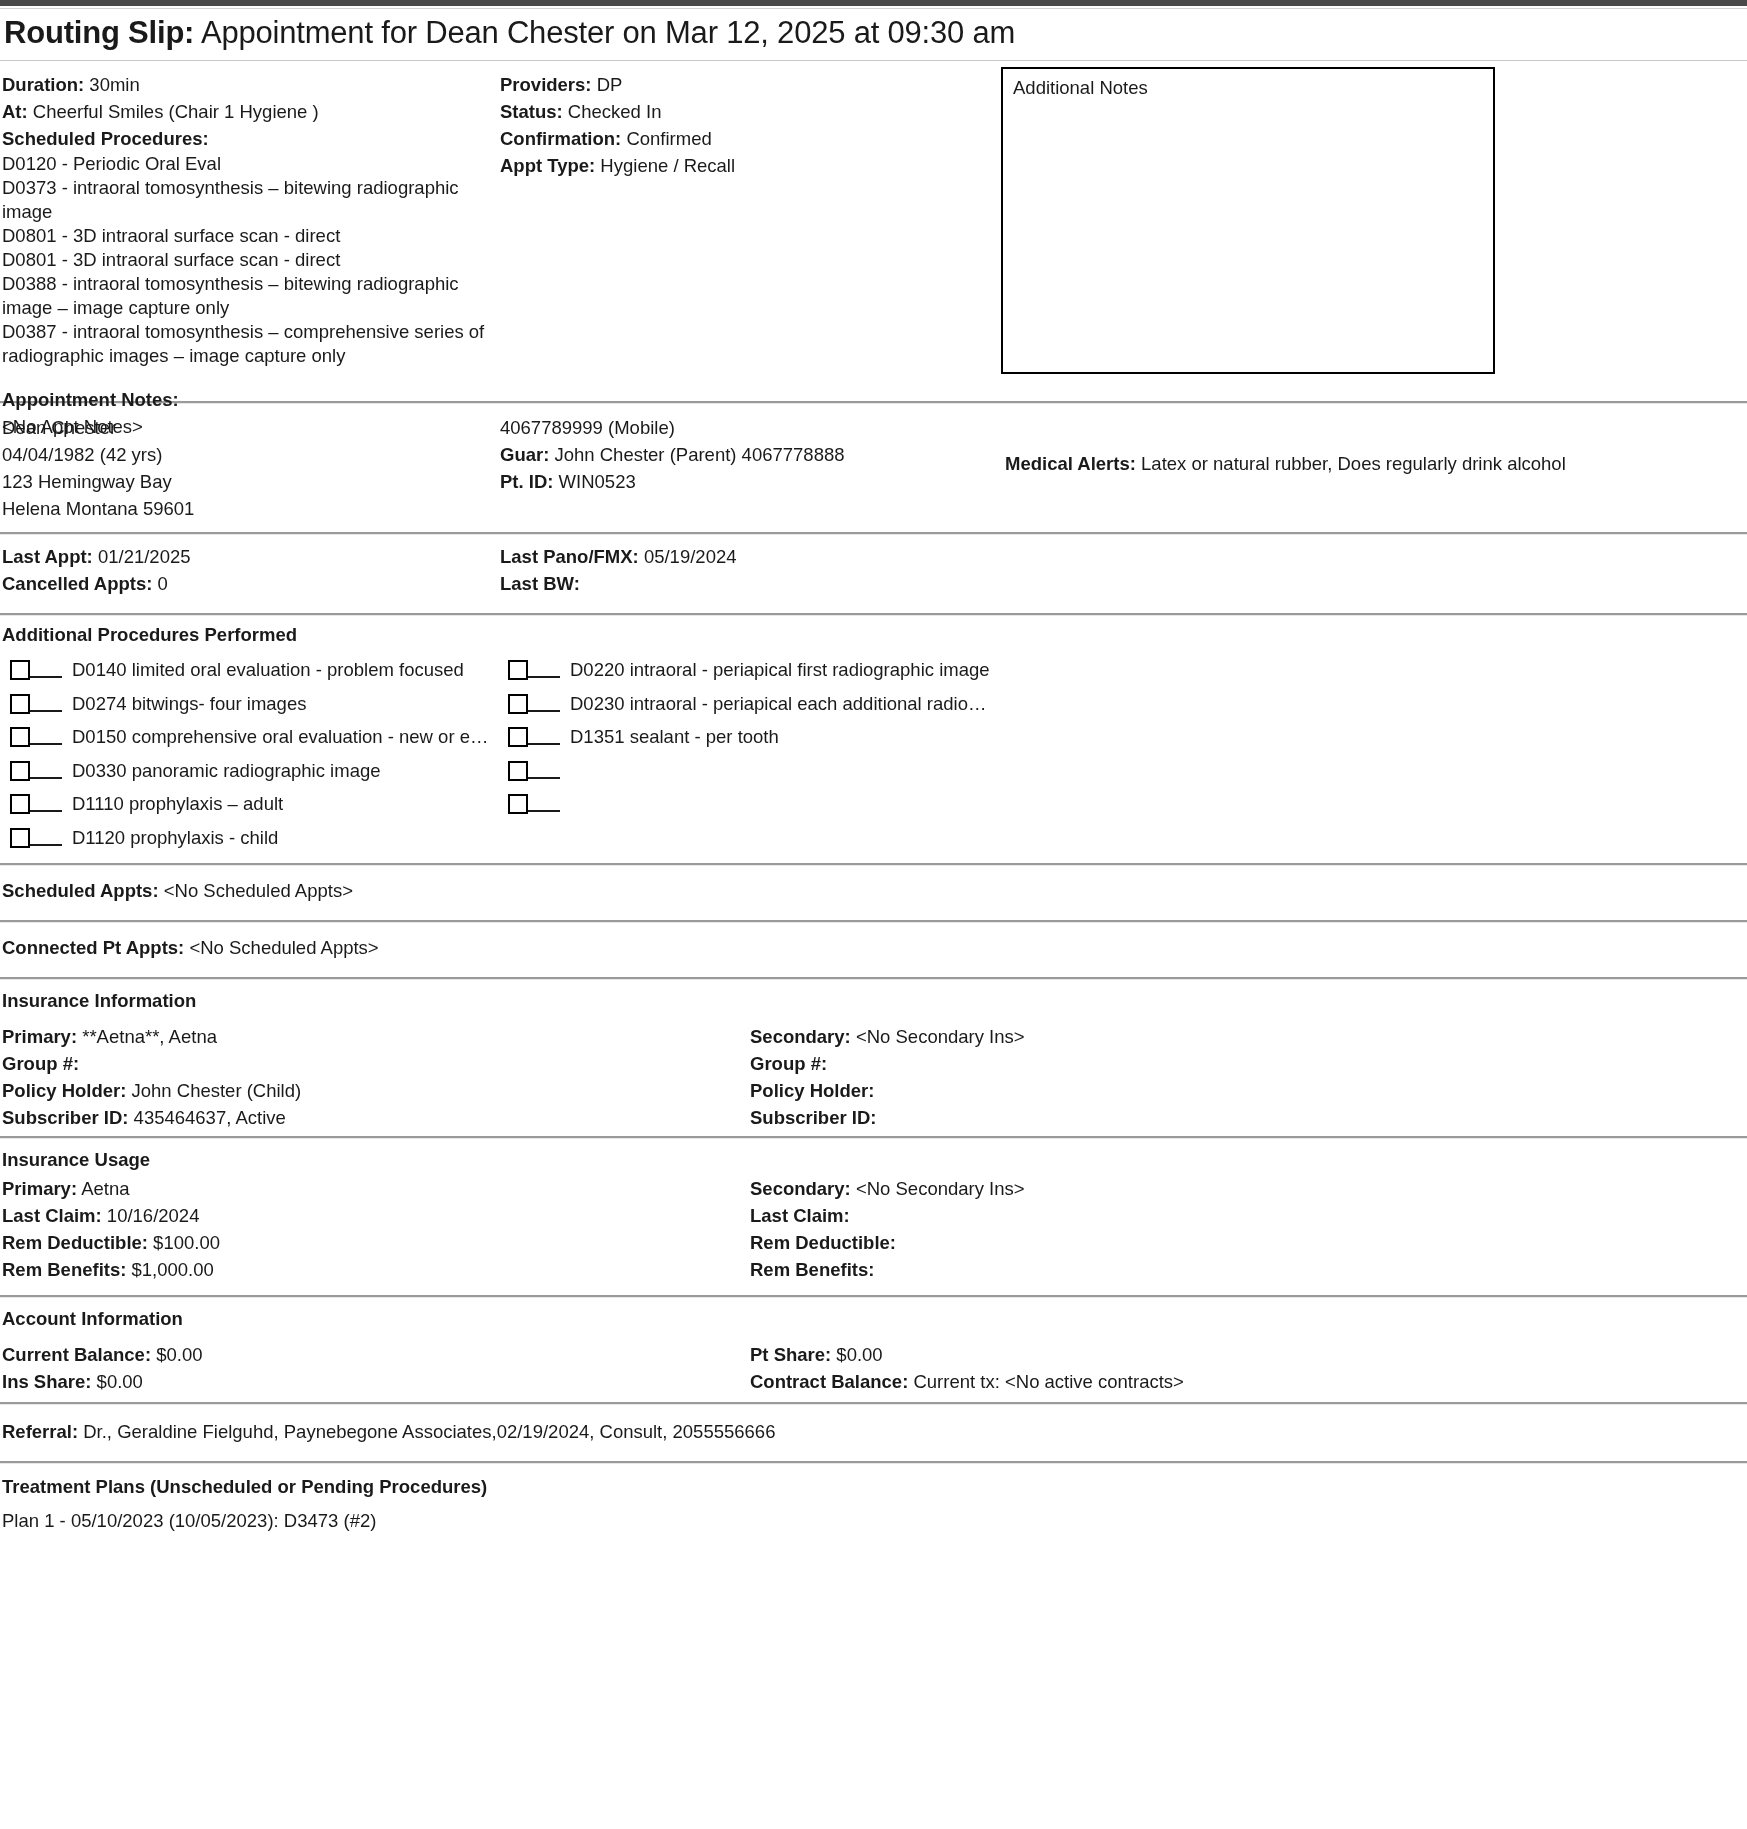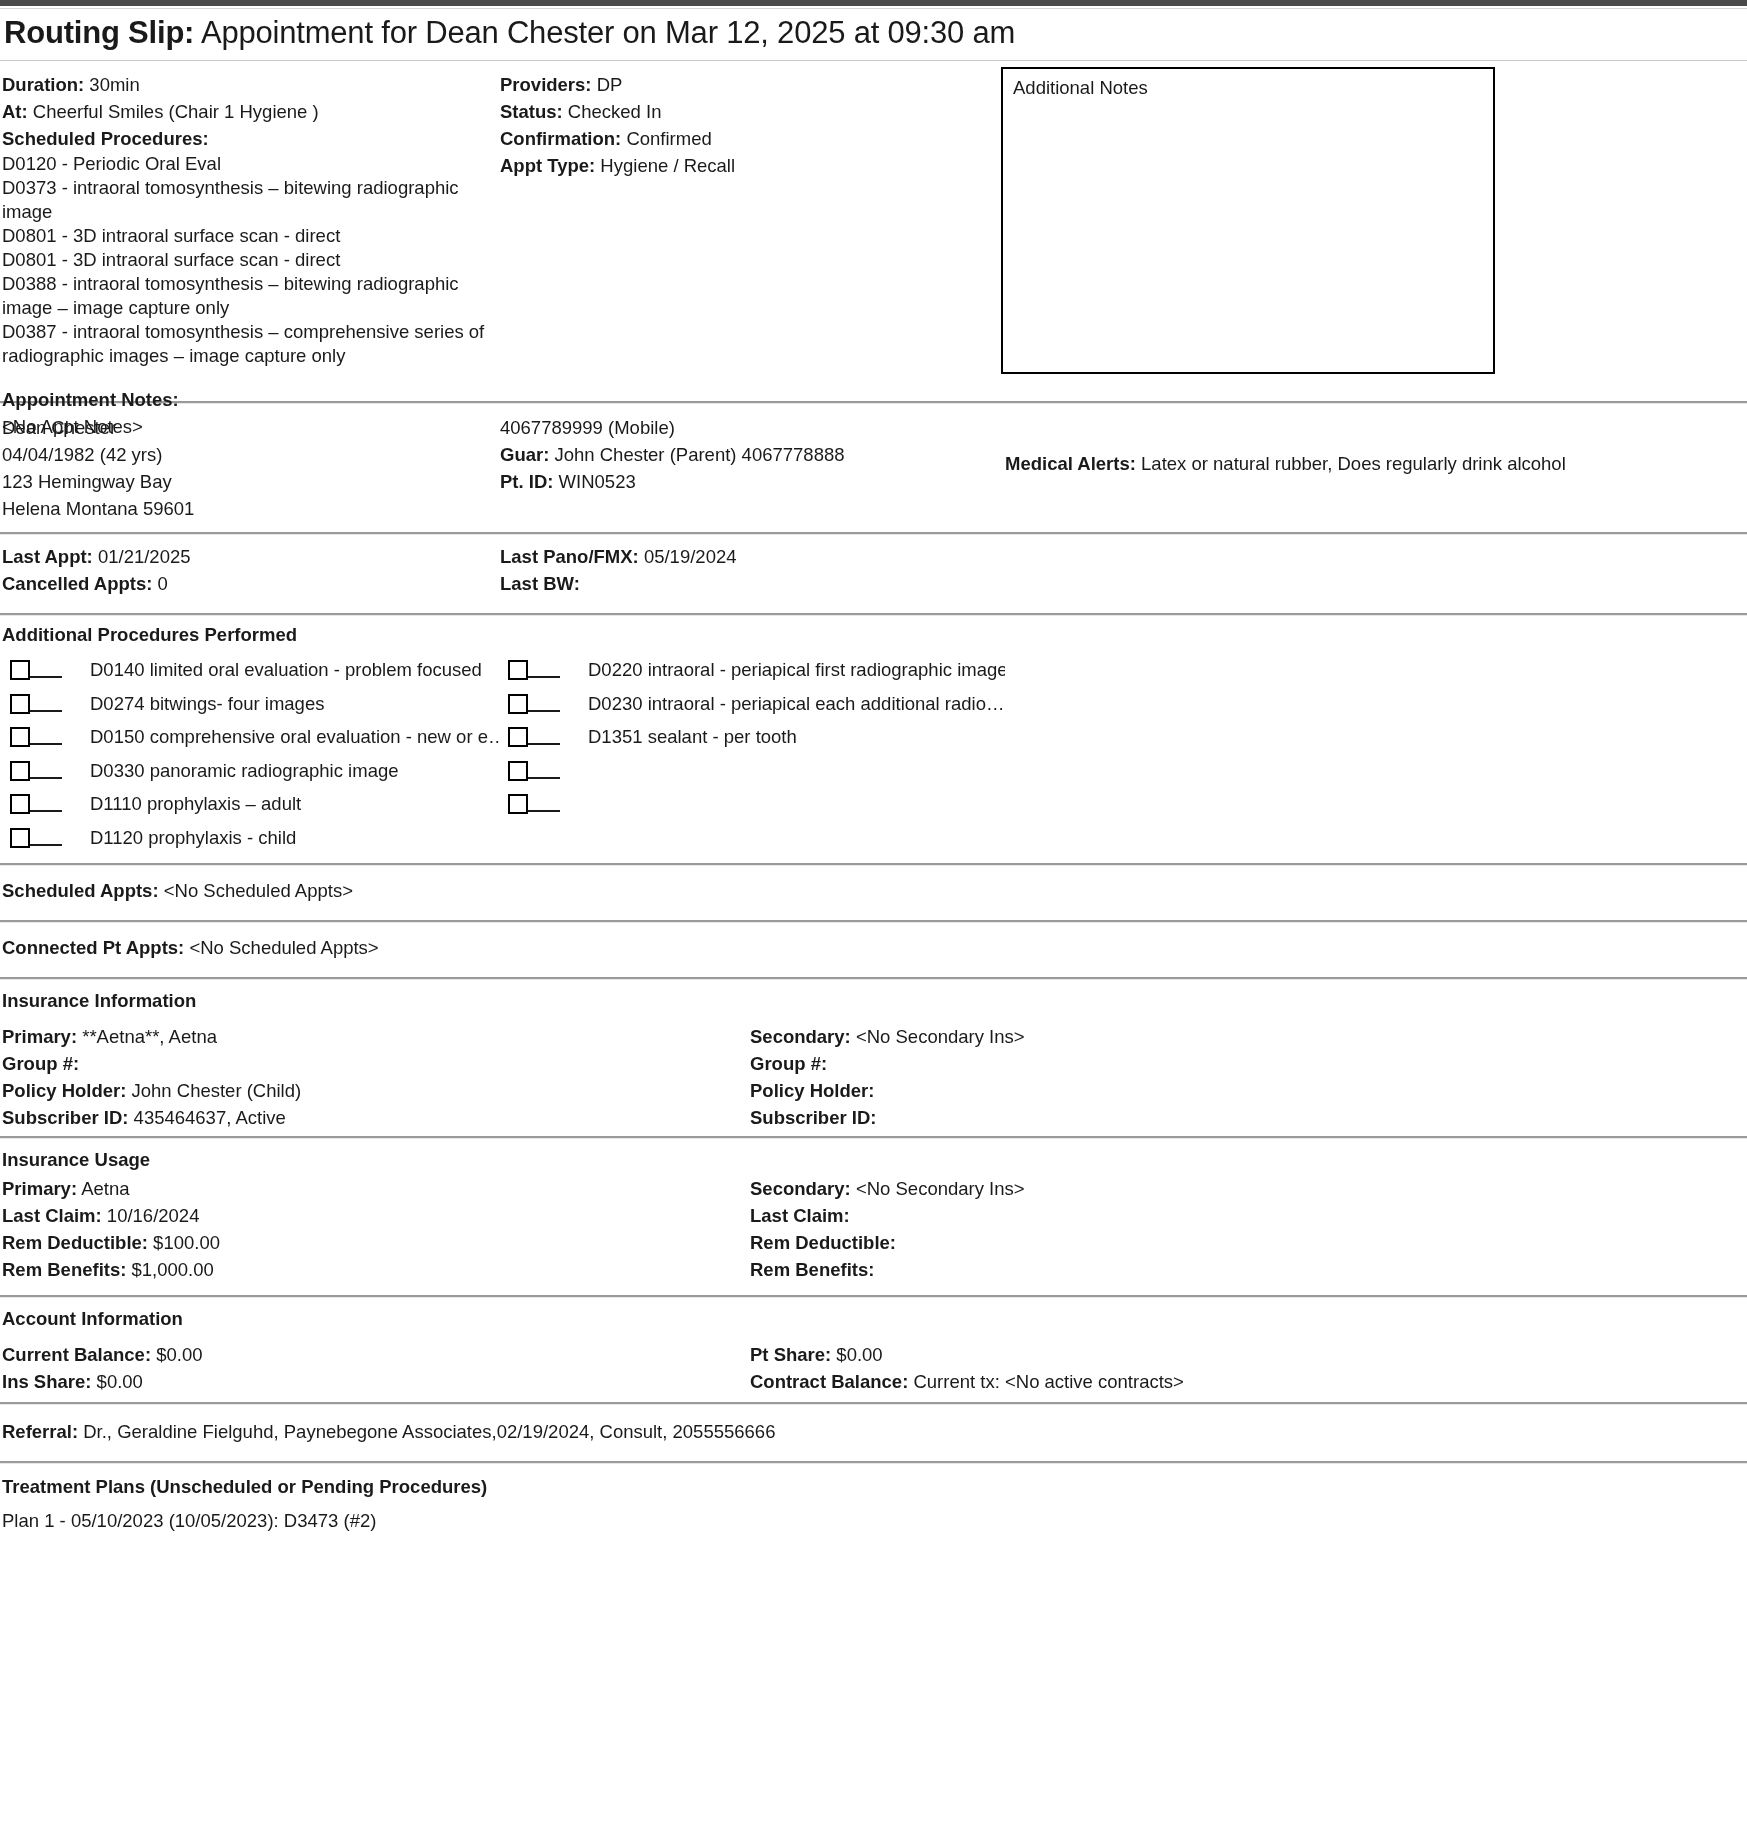--- a/index.html
+++ b/index.html
@@ -108,21 +108,21 @@
     margin-left: 8px;
   }
   .cb-line {
     width: 32px;
     border-bottom: 2px solid #1a1a1a;
     height: 16px;
     flex: 0 0 auto;
   }
   .cb-text {
     font-size: 18.5px;
-    margin-left: 28px;
+    margin-left: 10px;
     white-space: nowrap;
     overflow: hidden;
   }
 
   
   .one-line { position: relative; height: 54px; }
   .one-line .inner { position: absolute; left: 2px; top: 14px; font-size: 18.5px; }
 
   
   .two-col-section { position: relative; padding-left: 44px; }

